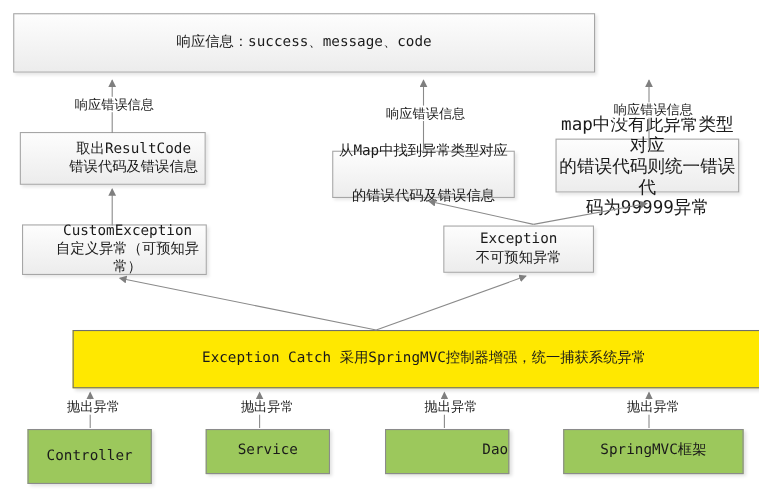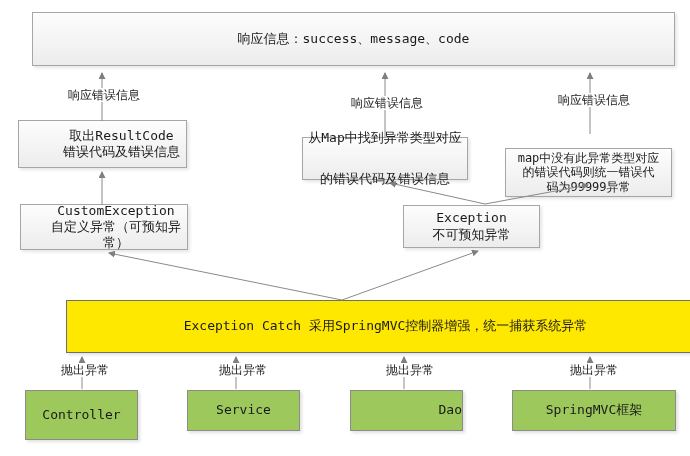--- a/index.html
+++ b/index.html
@@ -33,35 +33,35 @@
   .edge-label{
     position:absolute;background:#fff;font-size:12px;line-height:14px;
     text-align:center;white-space:nowrap;padding:0 1px;
   }
 </style>
 </head>
 <body>
 
 <div class="canvas">
 
-  <div class="node gray-node" style="left:32px;top:12px;width:643px;height:54px;text-align:right;">
+  <div class="node gray-node" style="left:12px;top:12px;width:529px;height:54px;text-align:right;">
     <div>响应信息：success、message、code</div>
   </div>
 
   <div class="node gray-node" style="left:18px;top:120px;width:169px;height:48px;padding-left:38px;">
     <div>取出ResultCode</div>
     <div>错误代码及错误信息</div>
   </div>
 
   <div class="node gray-node" style="left:302px;top:137px;width:166px;height:43px;gap:25px;">
     <div>从Map中找到异常类型对应</div>
     <div>的错误代码及错误信息</div>
   </div>
 
-  <div class="node gray-node" style="left:505px;top:148px;width:167px;height:49px;font-size:12px;line-height:1.2;">
+  <div class="node gray-node" style="left:505px;top:126px;width:167px;height:49px;font-size:16px;line-height:1.2;">
     <div>map中没有此异常类型对应</div>
     <div>的错误代码则统一错误代</div>
     <div>码为99999异常</div>
   </div>
 
   <div class="node gray-node" style="left:20px;top:204px;width:168px;height:46px;padding-left:24px;">
     <div>CustomException</div>
     <div>自定义异常（可预知异常）</div>
   </div>
 

